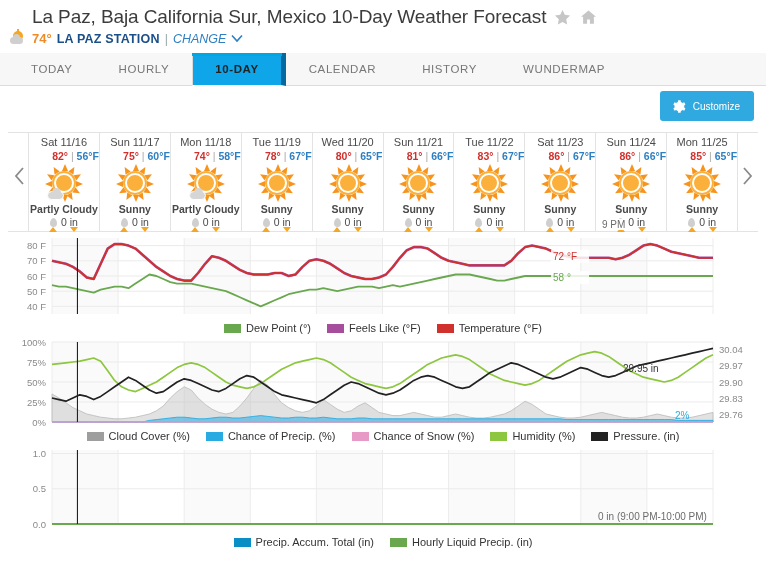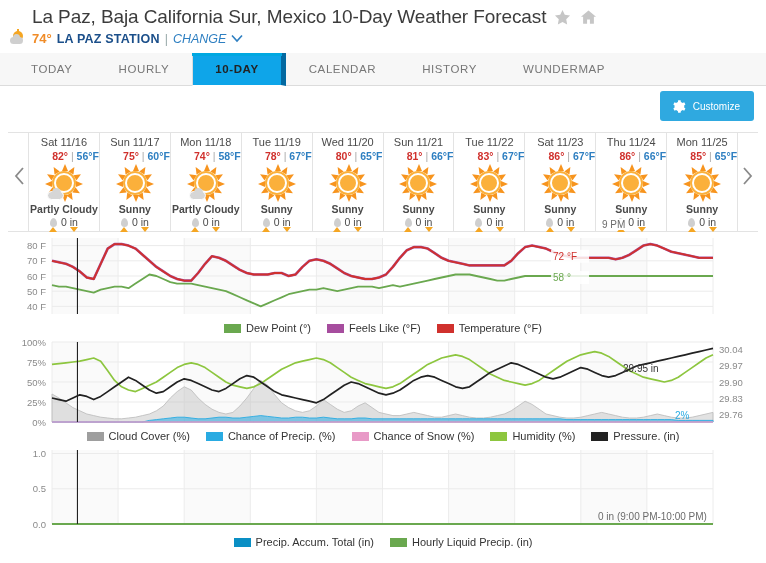--- a/index.html
+++ b/index.html
@@ -407,21 +407,21 @@
           </div>
         </div>
         <div class="d-cond">Sunny</div>
         <div class="d-precip"><span class="drop"></span>0 in</div>
         <div class="sunmarks">
           <span class="tri-up"></span>
           <span class="tri-dn"></span>
         </div>
       </div>
       <div class="day">
-        <div class="d-date">Thu 11/24</div>
+        <div class="d-date">Sun 11/24</div>
         <div class="d-temps"><span class="d-hi">86°</span><span class="d-sep"> | </span><span class="d-lo">66°F</span></div>
         <div class="d-icon">
           <div class="bigsun">
             <div class="rays">
               <span style="transform:rotate(0deg)"></span>
               <span style="transform:rotate(30deg)"></span>
               <span style="transform:rotate(60deg)"></span>
               <span style="transform:rotate(90deg)"></span>
               <span style="transform:rotate(120deg)"></span>
               <span style="transform:rotate(150deg)"></span>

